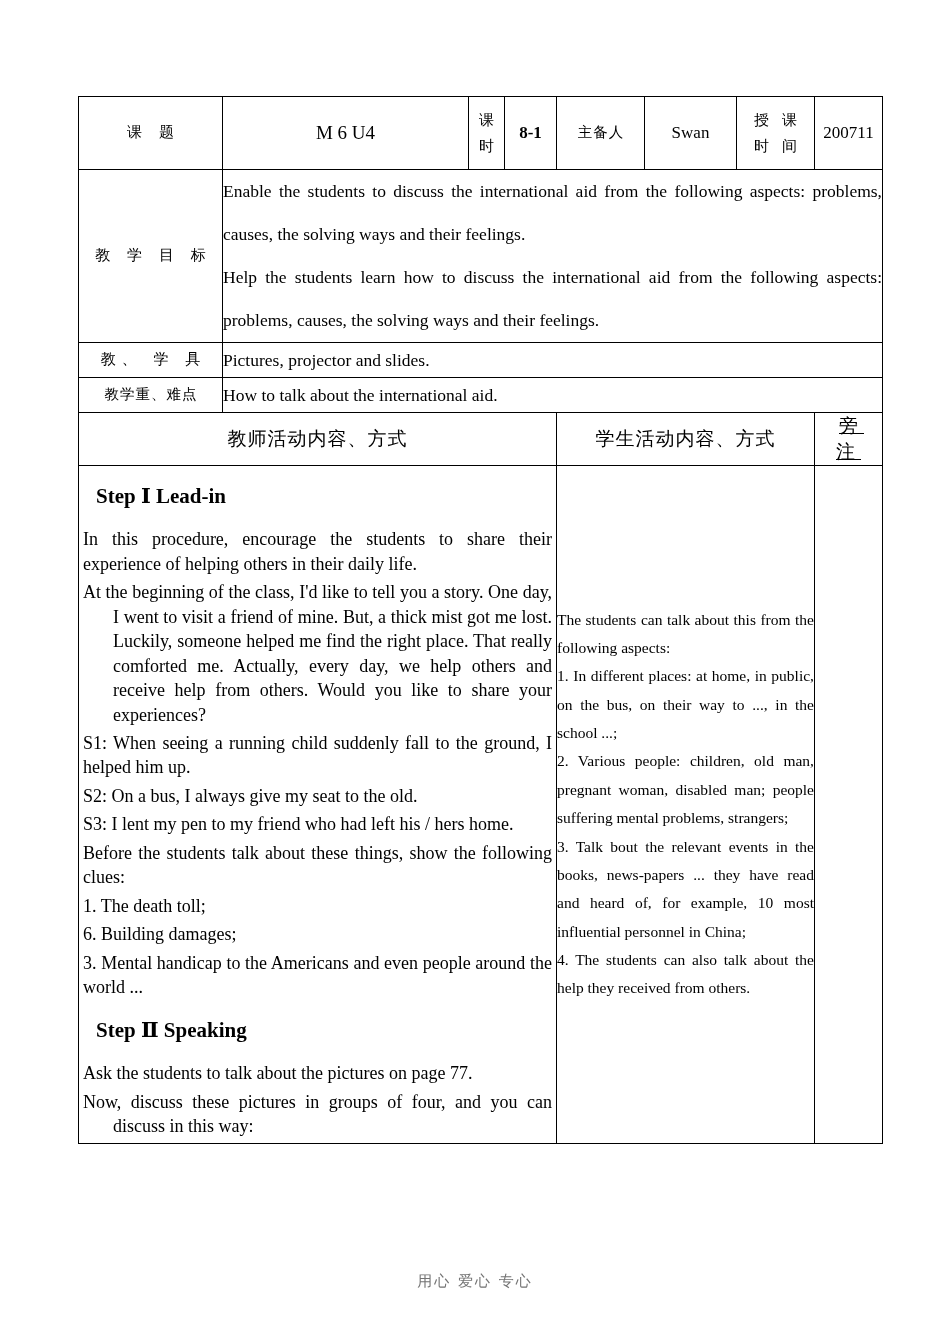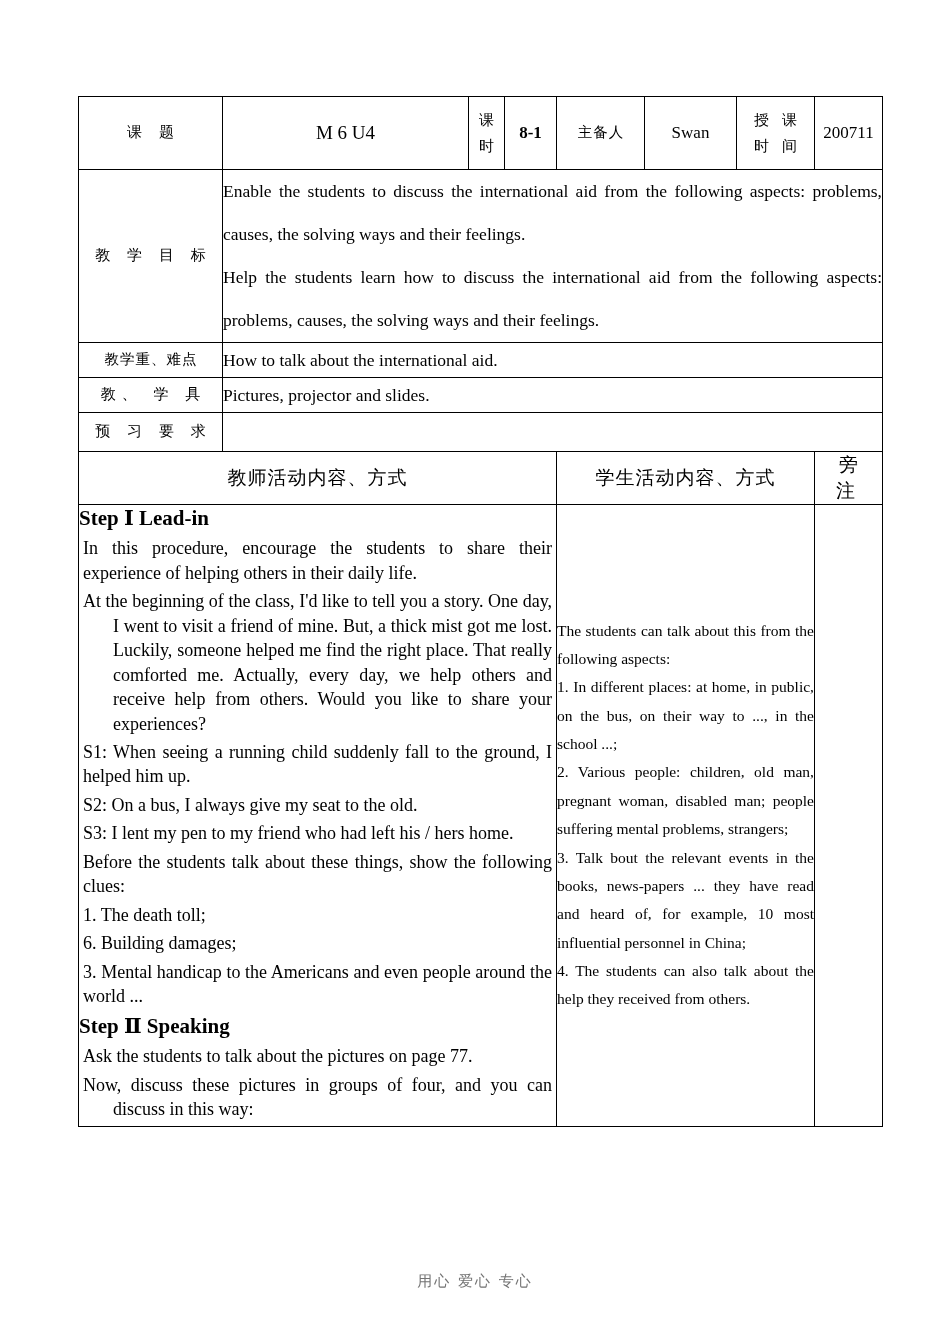--- a/index.html
+++ b/index.html
@@ -103,40 +103,40 @@
   
   .colhdr td {
     height: 38px;
   }
   .colhdr-text {
     text-align: center;
     font-size: 19px;
     letter-spacing: 1px;
     font-family: "DejaVu Sans", "Liberation Sans", sans-serif;
   }
-  .colhdr-text.spaced { letter-spacing: 6px; text-indent: 6px; }
+  .colhdr-text.spaced { letter-spacing: 6px; text-indent: 6px; text-decoration: underline; }
 
   
   .teacher-cell {
     vertical-align: top;
     padding: 6px 8px 10px 8px;
   }
   .student-cell {
     vertical-align: top;
     padding: 38px 9px 10px 9px;
   }
   .notes-cell {
     vertical-align: top;
   }
 
   .step-head {
     font-size: 21px;
     font-weight: bold;
     line-height: 1.32;
-    margin: 0;
+    margin: 17px;
   }
   .t-para {
     font-size: 18px;
     line-height: 1.36;
     margin: 4px;
     text-align: justify;
     text-justify: inter-word;
   }
   .t-para.hang {
     padding-left: 30px;
@@ -206,33 +206,29 @@
 
     <tr>
       <td class="cn-label">教 学 目 标</td>
       <td class="obj-cell" colspan="7">
         <p>Enable the students to discuss the international aid from the following aspects: problems, causes, the solving ways and their feelings.</p>
         <p>Help the students learn how to discuss the international aid from the following aspects: problems, causes, the solving ways and their feelings.</p>
       </td>
     </tr>
 
     <tr>
+      <td class="cn-label">教、 学 具</td>
+      <td class="one-line" colspan="7">Pictures, projector and slides.</td>
+    </tr>
+
+    <tr>
       <td class="cn-label-tight">教学重、难点</td>
       <td class="one-line" colspan="7">How to talk about the international aid.</td>
     </tr>
 
-    <tr>
-      <td class="cn-label">教、 学 具</td>
-      <td class="one-line" colspan="7">Pictures, projector and slides.</td>
-    </tr>
-
-    <tr>
-      <td class="cn-label empty-line">预 习 要 求</td>
-      <td class="one-line empty-line" colspan="7"></td>
-    </tr>
 
     <tr class="colhdr">
       <td class="colhdr-text" colspan="4">教师活动内容、方式</td>
       <td class="colhdr-text" colspan="3">学生活动内容、方式</td>
       <td class="colhdr-text spaced">旁 注</td>
     </tr>
 
     <tr>
       <td class="teacher-cell" colspan="4">
         <p class="step-head">Step Ⅰ Lead-in</p>

